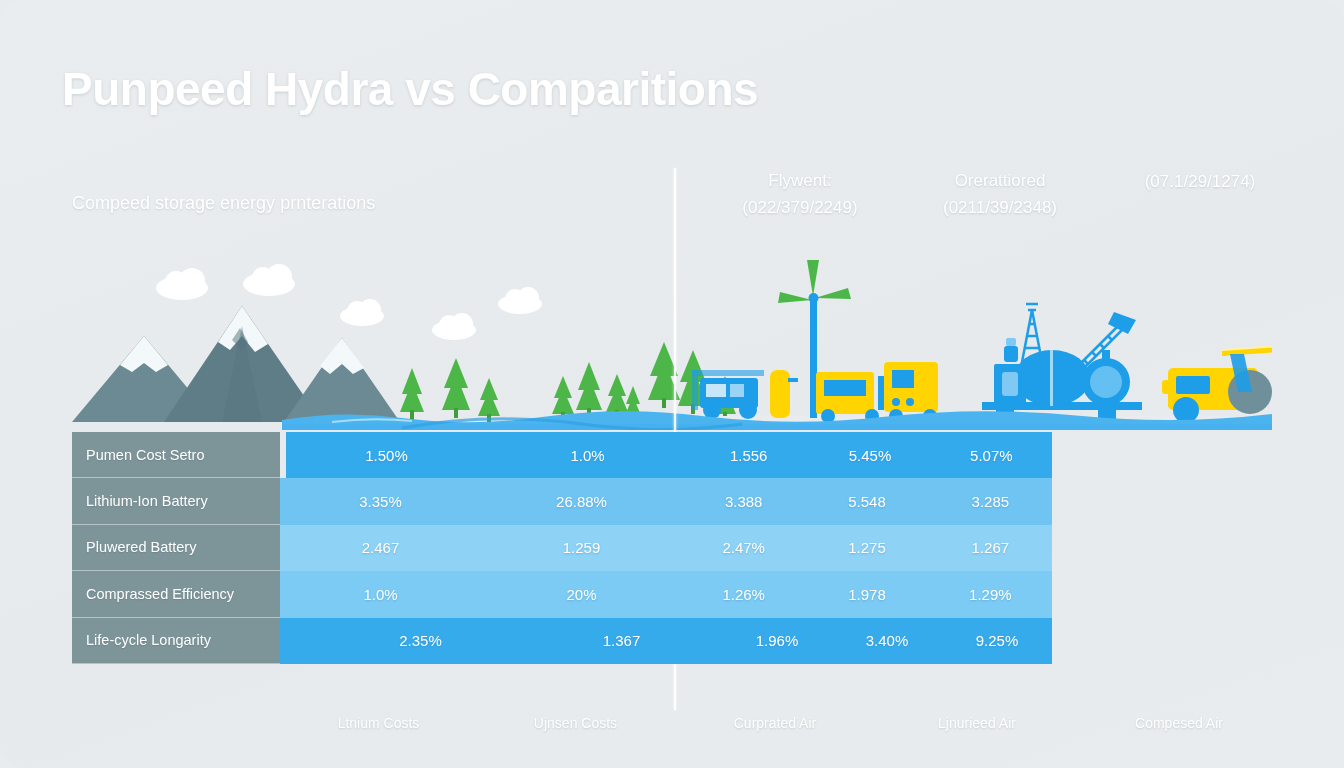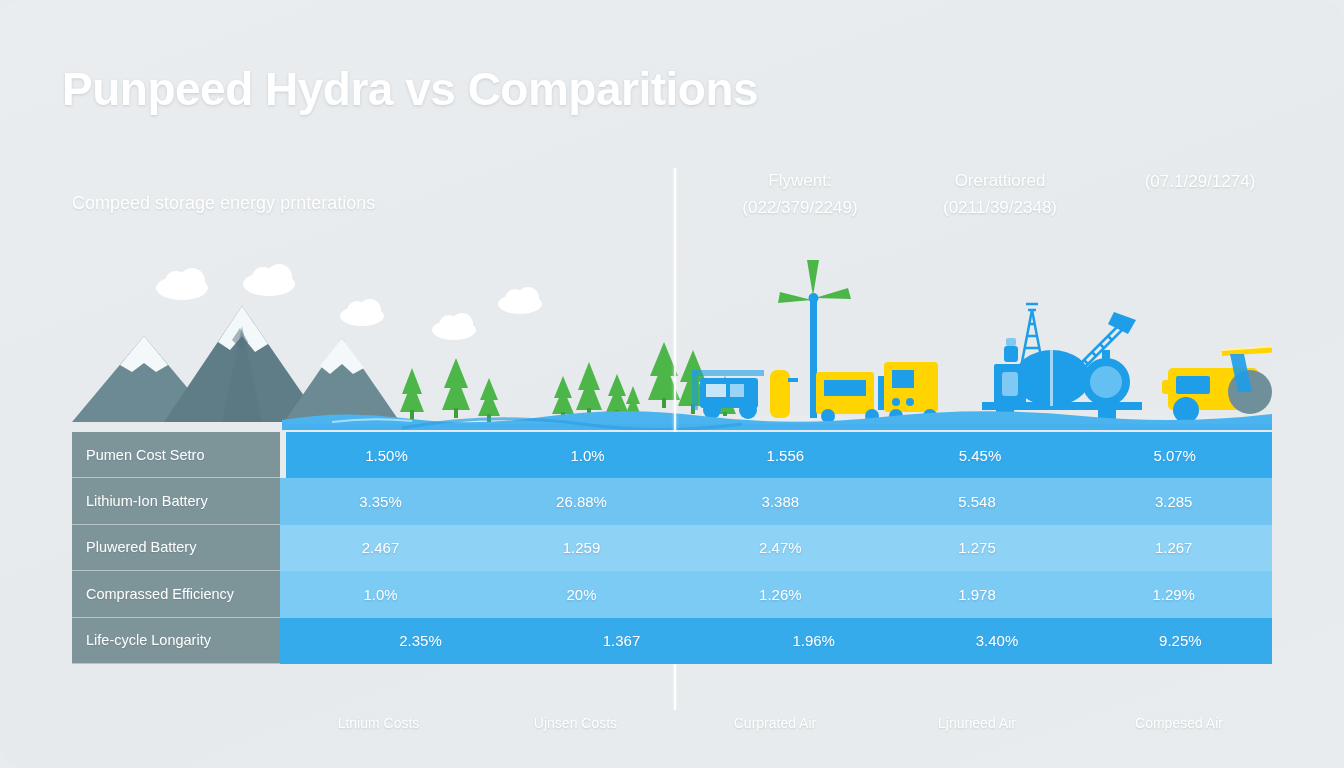--- a/index.html
+++ b/index.html
@@ -59,21 +59,21 @@
   .scene {
     position:absolute; left:72px; top:250px;
     width:1200px; height:180px;
     overflow:hidden;
   }
   .scene svg { display:block; }
 
   
   .table {
     position:absolute; left:72px; top:432px;
-    width:1200px; height:248px;
+    width:980px; height:248px;
   }
   .trow {
     display:flex;
     width:100%; height:46.5px;
     align-items:stretch;
   }
   .trow:nth-child(1) { height:46px; }
   .rowlabel {
     width:208px; flex:0 0 208px;
     display:flex; align-items:center;

